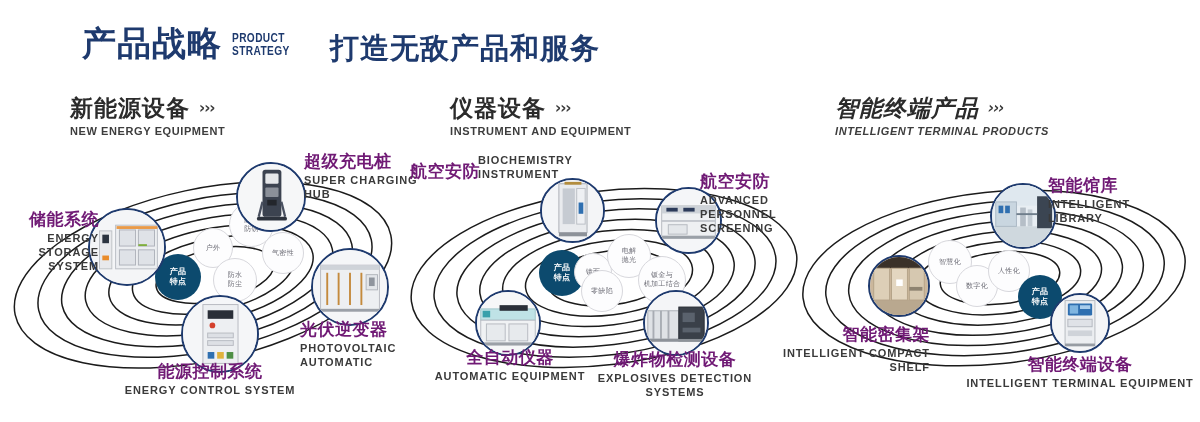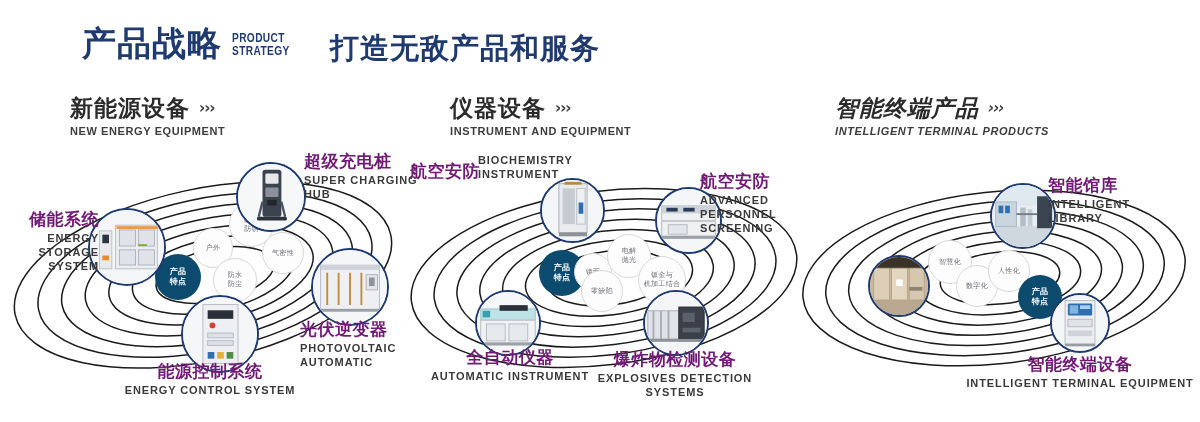--- a/index.html
+++ b/index.html
@@ -299,21 +299,21 @@
         <rect x="24" y="14" width="30" height="6" fill="#2a2f38"></rect>
         <rect x="4" y="30" width="58" height="24" fill="#f0f2f4" stroke="#b5b9c0"></rect>
         <rect x="10" y="34" width="20" height="18" fill="#e7eaed" stroke="#b5b9c0"></rect>
         <rect x="34" y="34" width="20" height="18" fill="#e7eaed" stroke="#b5b9c0"></rect>
         <rect x="6" y="20" width="8" height="7" fill="#37a0ab"></rect>
         <rect x="4" y="54" width="58" height="3" fill="#9ba0a7"></rect>
       </svg>
     </div>
     <div class="cap c" style="left:20px;top:198px;width:180px;">
       <div class="cn">全自动仪器</div>
-      <div class="en">AUTOMATIC INSTRUMENT</div>
+      <div class="en">AUTOMATIC EQUIPMENT</div>
     </div>
 
     <div class="node" style="left:243px;top:140px;width:66px;height:66px;">
       <svg class="art" viewBox="0 0 66 66">
         <rect x="0" y="0" width="66" height="66" fill="#f4f5f7"></rect>
         <rect x="3" y="20" width="33" height="30" fill="#dfe2e6" stroke="#a8acb3"></rect>
         <rect x="8" y="20" width="2" height="30" fill="#a8acb3"></rect>
         <rect x="16" y="20" width="2" height="30" fill="#a8acb3"></rect>
         <rect x="24" y="20" width="2" height="30" fill="#a8acb3"></rect>
         <rect x="36" y="16" width="27" height="36" fill="#3a4049" stroke="#272c33"></rect>
@@ -371,20 +371,25 @@
         <rect x="0" y="0" width="62" height="62" fill="#cbb79c"></rect>
         <rect x="0" y="0" width="62" height="12" fill="#3a3129"></rect>
         <rect x="0" y="46" width="62" height="16" fill="#b9a88f"></rect>
         <rect x="4" y="12" width="17" height="34" fill="#ddcfb7" stroke="#b3a287"></rect>
         <rect x="23" y="12" width="17" height="34" fill="#e3d6c0" stroke="#b3a287"></rect>
         <rect x="42" y="12" width="16" height="34" fill="#d6c8b0" stroke="#b3a287"></rect>
         <rect x="28" y="24" width="7" height="7" fill="#ffffff"></rect>
         <rect x="42" y="32" width="14" height="4" fill="#8e8370"></rect>
       </svg>
     </div>
+    <div class="cap r" style="left:-80px;top:175px;width:210px;">
+      <div class="cn">智能密集架</div>
+      <div class="en">INTELLIGENT COMPACT
+SHELF</div>
+    </div>
 
     <div class="node" style="left:250px;top:143px;width:60px;height:60px;">
       <svg class="art" viewBox="0 0 60 60">
         <rect x="0" y="0" width="60" height="60" fill="#f4f5f7"></rect>
         <rect x="14" y="6" width="32" height="48" fill="#eceef1" stroke="#b3b7be"></rect>
         <rect x="17" y="9" width="26" height="13" rx="1.5" fill="#2f6fb0"></rect>
         <rect x="19" y="11" width="9" height="9" fill="#7fb5e0"></rect>
         <rect x="30" y="11" width="11" height="4" fill="#a9cdec"></rect>
         <rect x="17" y="26" width="26" height="8" fill="#dfe2e7" stroke="#b3b7be"></rect>
         <rect x="17" y="38" width="26" height="6" fill="#cfd3d9"></rect>

